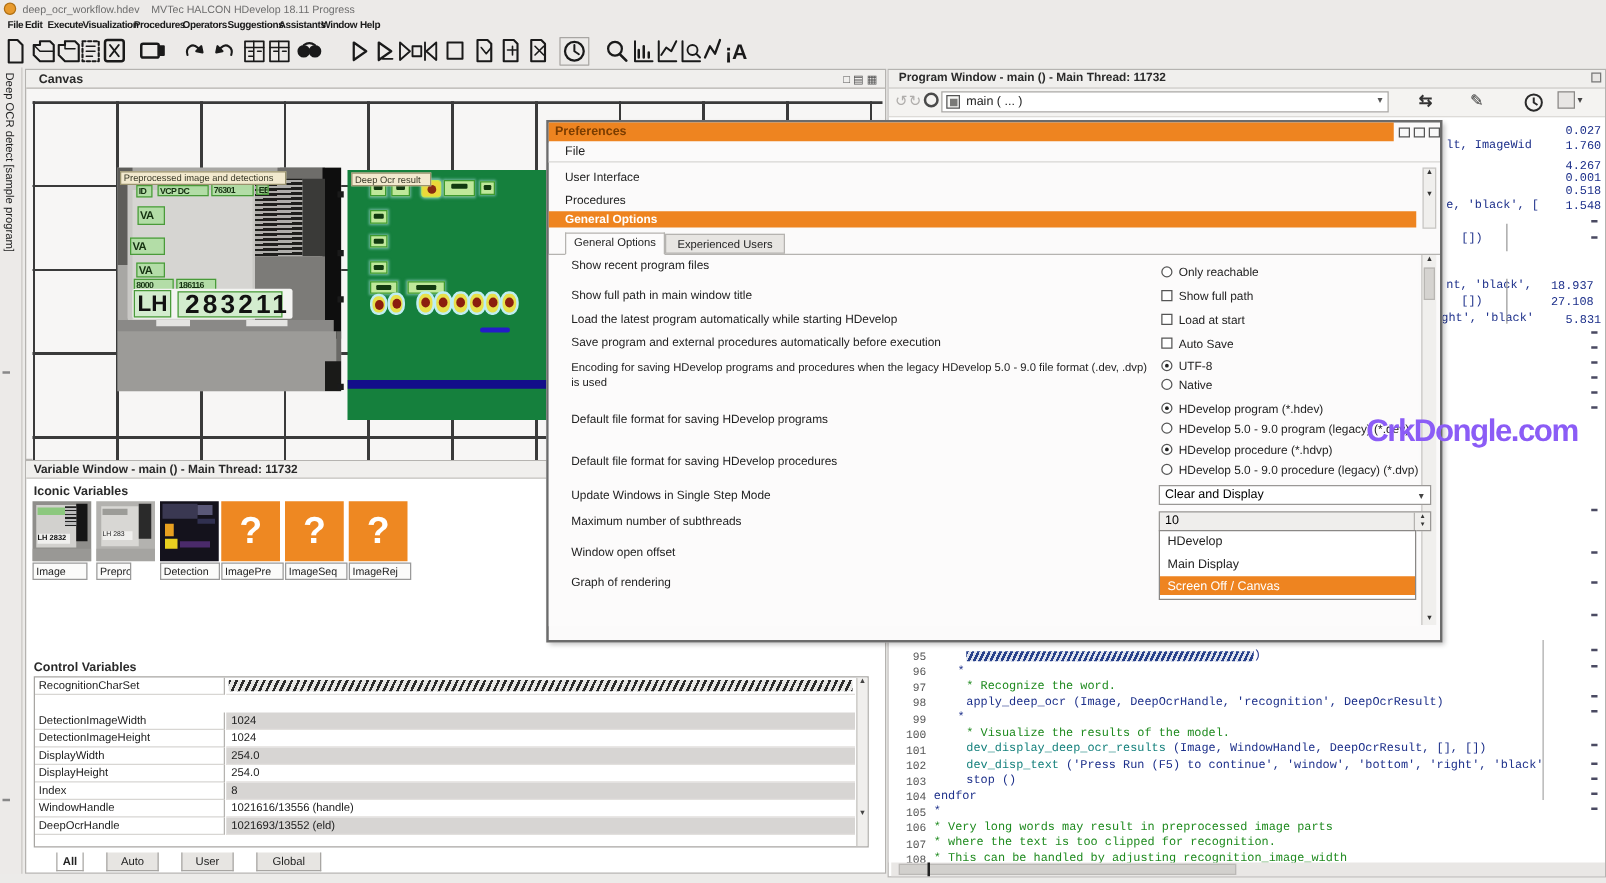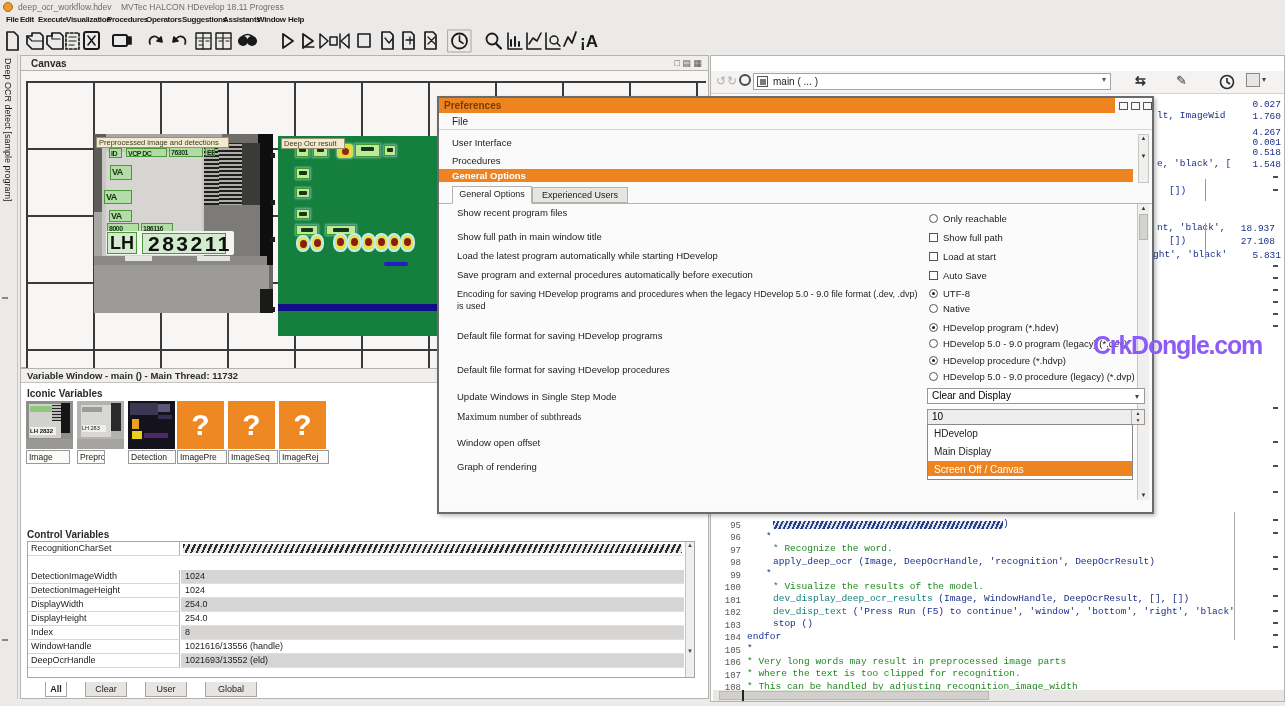--- a/index.html
+++ b/index.html
@@ -306,26 +306,30 @@
     <div class="cvrow" style="top:112px;">
         <span class="cvname">DeepOcrHandle</span>
         <span class="cvval gray">1021693/13552 (eld)</span>
       </div>
     <div class="abs" style="right:0;top:0;width:9px;height:135px;background:#f0efed;border-left:1px solid #c5c3c0;">
       <div style="font-size:6px;color:#444;text-align:center;line-height:7px;">▲</div>
       <div style="position:absolute;bottom:22px;width:100%;font-size:6px;color:#444;text-align:center;line-height:7px;">▼</div>
     </div>
   </div>
   <div class="btab" style="left:24px;top:313px;width:22px;background:#fff;font-weight:bold;">All</div>
-  <div class="btab" style="left:64px;top:313px;width:42px;">Clear</div>
+  <div class="btab" style="left:64px;top:313px;width:42px;">Auto</div>
   <div class="btab" style="left:124px;top:313px;width:42px;">User</div>
   <div class="btab" style="left:184px;top:313px;width:52px;">Global</div>
 </div>
 
 <div class="abs" id="progwin">
+  <div class="abs" id="proghead">
+      <span style="position:absolute;left:8px;top:1px;">Program Window - main () - Main Thread: 11732</span>
+      <span style="position:absolute;right:3px;top:2px;width:8px;height:8px;border:1px solid #777;background:#e8e6e4;"></span>
+    </div>
   <div class="abs" id="progtool">
     <span class="abs" style="left:5px;top:3px;color:#b0aeac;font-size:12px;">↺</span>
     <span class="abs" style="left:16px;top:3px;color:#b0aeac;font-size:12px;">↻</span>
     <span class="abs" style="left:28px;top:3px;width:12px;height:12px;border:2px solid #4a4a4a;border-radius:50%;"></span>
     <div class="abs" style="left:42px;top:2px;width:358px;height:17px;background:#fff;border:1px solid #a8a6a3;font-size:10px;color:#222;">
       <span class="abs" style="left:3px;top:2px;width:11px;height:11px;background:#f8f8f6;border:1px solid #555;">
           <span style="display:block;margin:2px;width:6px;height:6px;background:#7a7a78;"></span>
         </span>
       <span class="abs" style="left:19px;top:2px;">main ( ... )</span>
       <span class="abs" style="right:4px;top:1px;color:#555;font-size:8px;">▾</span>
@@ -455,21 +459,21 @@
     <div class="ctl" style="left:490px;top:190px;"><span class="radio on"></span>UTF-8</div>
     <div class="ctl" style="left:490px;top:205px;"><span class="radio"></span>Native</div>
     <div class="plabel" style="left:18px;top:232px;">Default file format for saving HDevelop programs</div>
     <div class="ctl" style="left:490px;top:224px;"><span class="radio on"></span>HDevelop program (*.hdev)</div>
     <div class="ctl" style="left:490px;top:240px;"><span class="radio"></span>HDevelop 5.0 - 9.0 program (legacy) (*.dev)</div>
     <div class="plabel" style="left:18px;top:266px;">Default file format for saving HDevelop procedures</div>
     <div class="ctl" style="left:490px;top:257px;"><span class="radio on"></span>HDevelop procedure (*.hdvp)</div>
     <div class="ctl" style="left:490px;top:273px;"><span class="radio"></span>HDevelop 5.0 - 9.0 procedure (legacy) (*.dvp)</div>
     <div class="plabel" style="left:18px;top:293px;">Update Windows in Single Step Mode</div>
     <div class="combo" style="left:488px;top:290px;width:218px;">Clear and Display<span style="position:absolute;right:5px;top:3px;font-size:8px;color:#444;">▾</span></div>
-    <div class="plabel" style="left:18px;top:314px;font-family:Liberation Serif, serif;">Maximum number of subthreads</div>
+    <div class="plabel" style="left:18px;top:314px;">Maximum number of subthreads</div>
     <div class="combo" style="left:488px;top:311px;width:218px;background:#efeeec;">10
       <div style="position:absolute;right:0;top:0;width:13px;height:14px;border-left:1px solid #b5b3b0;font-size:5px;color:#333;text-align:center;line-height:7px;">▲<br>▼</div>
     </div>
     <div class="plabel" style="left:18px;top:339px;">Window open offset</div>
     <div class="plabel" style="left:18px;top:363px;">Graph of rendering</div>
     <div class="abs" style="left:488px;top:326px;width:206px;height:56px;background:#fff;border:1px solid #8a8886;z-index:3;font-size:10px;color:#222;">
       <div style="padding:3px 0 0 6px;height:18px;">HDevelop</div>
       <div style="padding:3px 0 0 6px;height:18px;">Main Display</div>
       <div style="padding:3px 0 0 6px;height:15px;background:#ee8420;color:#fff;">Screen Off / Canvas</div>
     </div>

